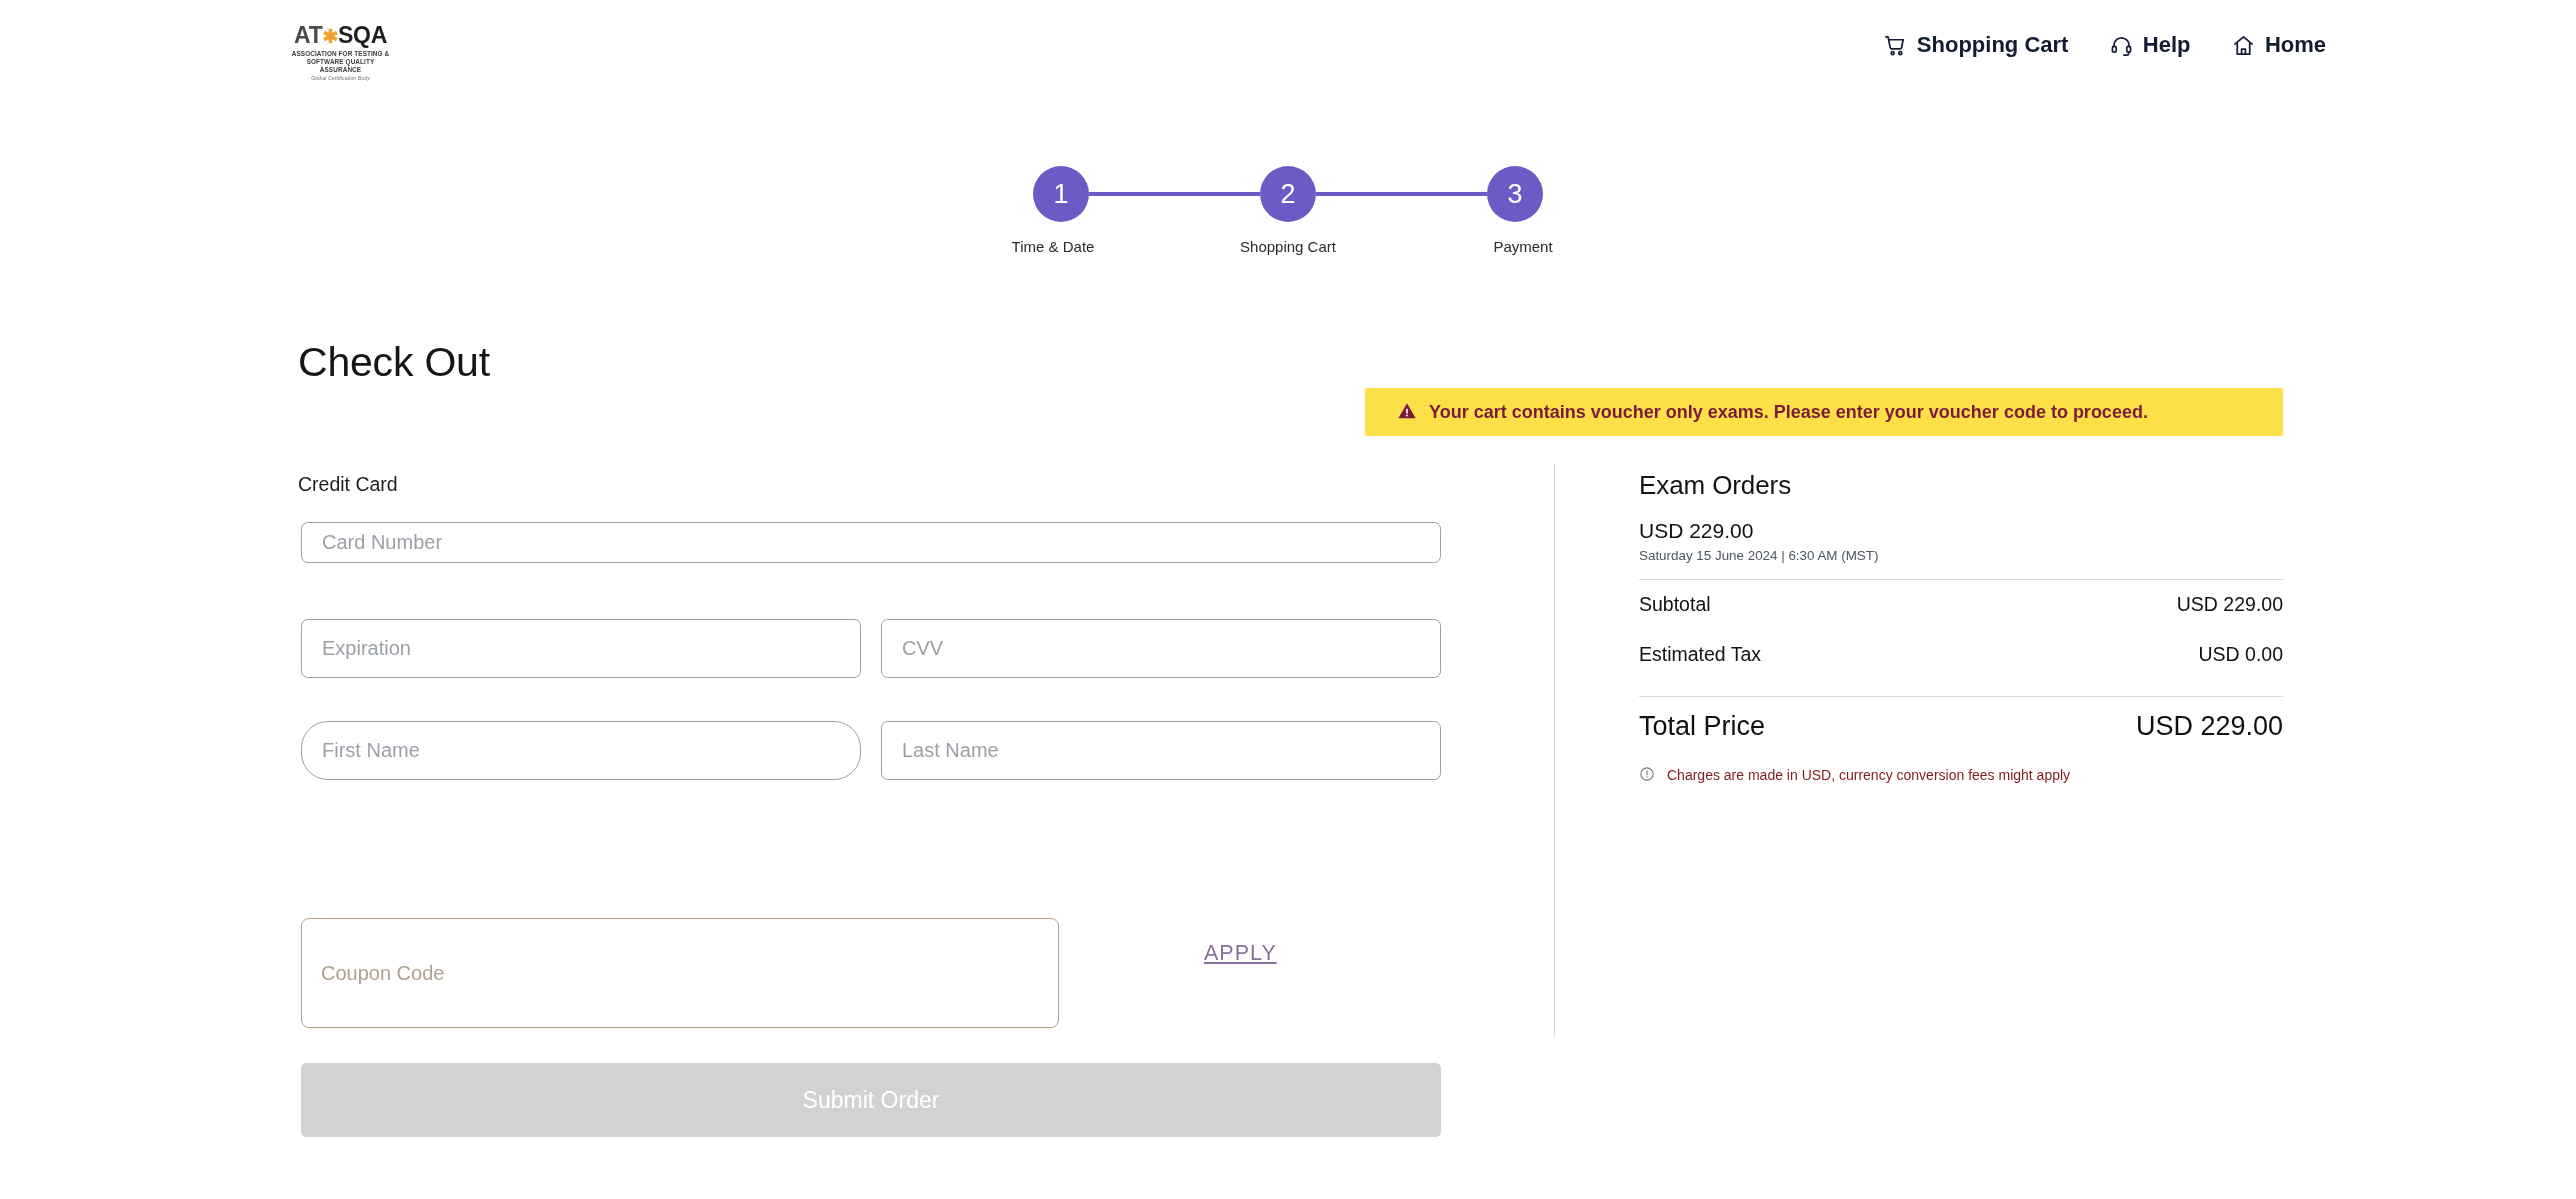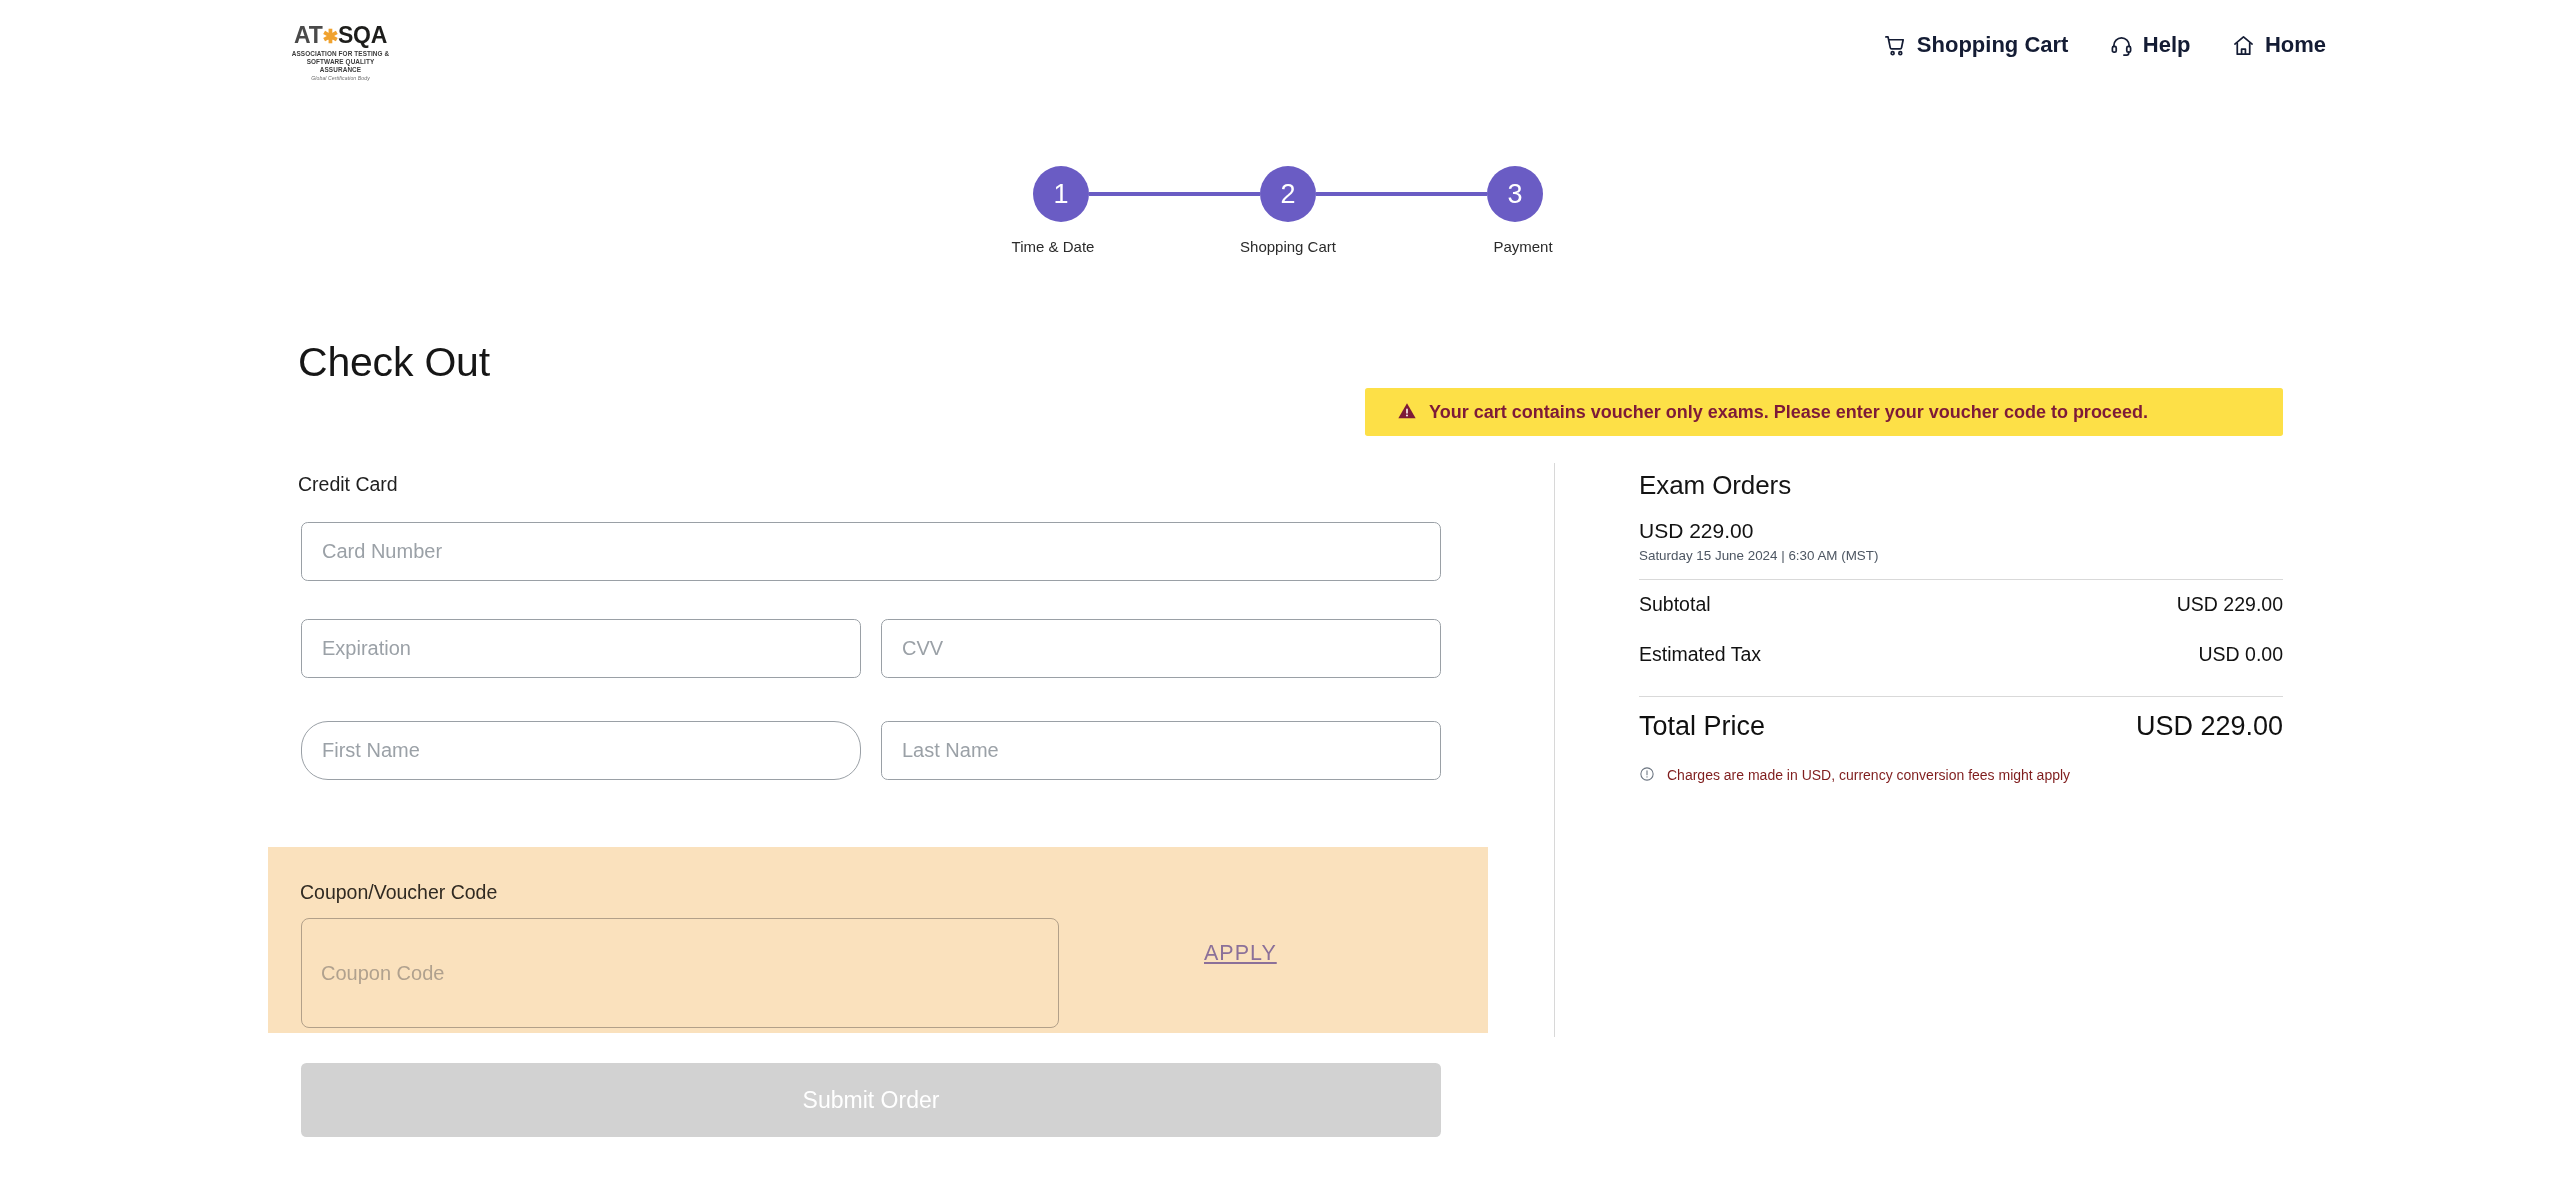--- a/index.html
+++ b/index.html
@@ -83,21 +83,21 @@
   .form-label {
     position: absolute; left: 298px; top: 473px;
     font-size: 19.5px; color: #1f1f1f;
   }
   .field {
     position: absolute; background: #ffffff;
     border: 1.3px solid #9aa0a6; border-radius: 6.7px;
     display: flex; align-items: center; padding-left: 20px;
   }
   .field .ph { font-size: 20px; color: #9ba1a7; }
-  #field-card   { left: 301px; top: 522px;  width: 1140px; height: 59px; }
+  #field-card   { left: 301px; top: 522px;  width: 1140px; height: 41px; }
   #field-exp    { left: 301px; top: 619px;  width: 560px;  height: 59px; }
   #field-cvv    { left: 881px; top: 619px; width: 560px;  height: 59px; }
   #field-first  { left: 301px; top: 721px; width: 560px;  height: 59px; border-radius: 27px; }
   #field-last   { left: 881px; top: 721px; width: 560px;  height: 59px; }
 
   .coupon-panel {
     position: absolute; left: 268px; top: 847px;
     width: 1220px; height: 186px; background: #fae1bd;
   }
   .coupon-label {
@@ -255,23 +255,20 @@
   <div class="field" id="field-cvv">
     <span class="ph">CVV</span>
   </div>
   <div class="field" id="field-first">
     <span class="ph">First Name</span>
   </div>
   <div class="field" id="field-last">
     <span class="ph">Last Name</span>
   </div>
 
-  <div class="coupon-panel">
-    <div class="coupon-label">Coupon/Voucher Code</div>
-  </div>
   <div class="coupon-input">
     <span class="ph">Coupon Code</span>
   </div>
   <div class="apply-link">APPLY</div>
 
   <button class="submit-btn" disabled="">Submit Order</button>
 
   <div class="v-divider"></div>
 
   <div class="summary">

